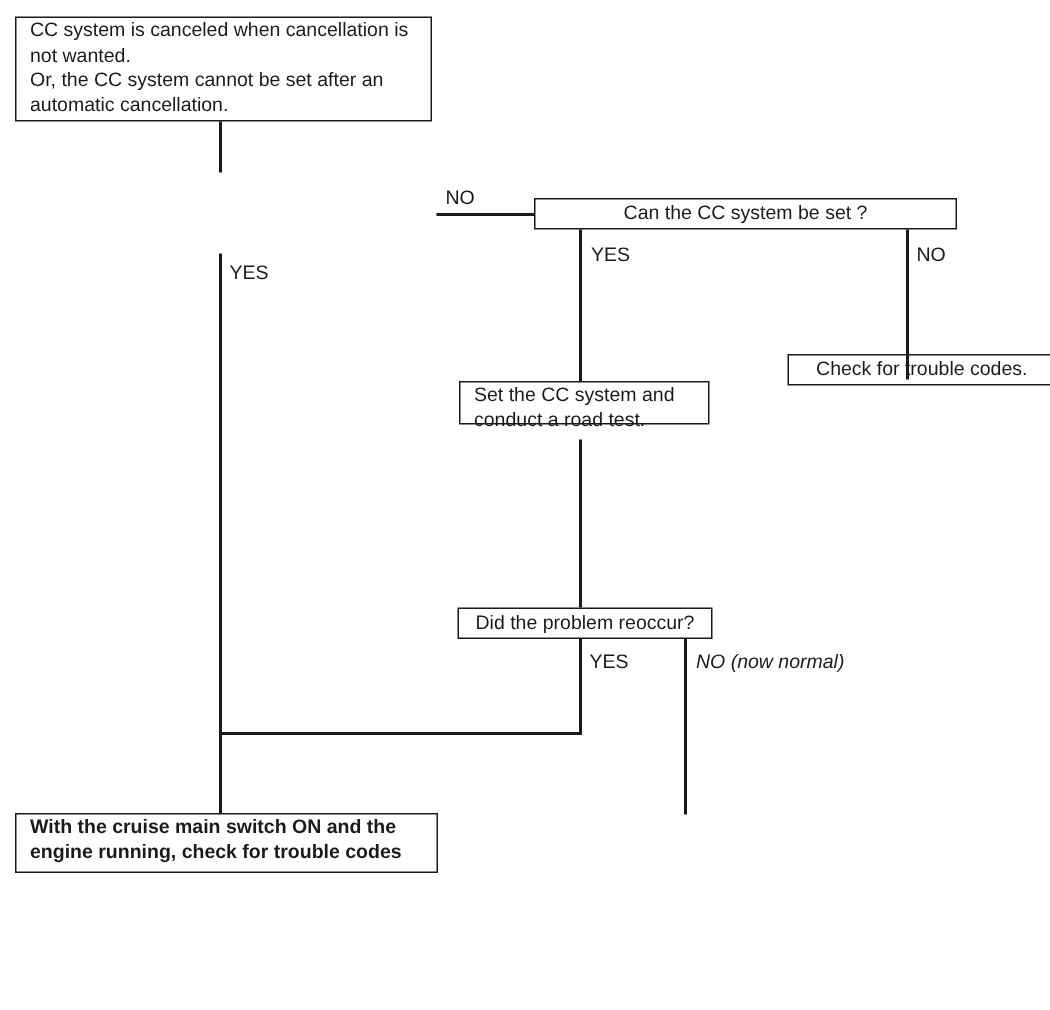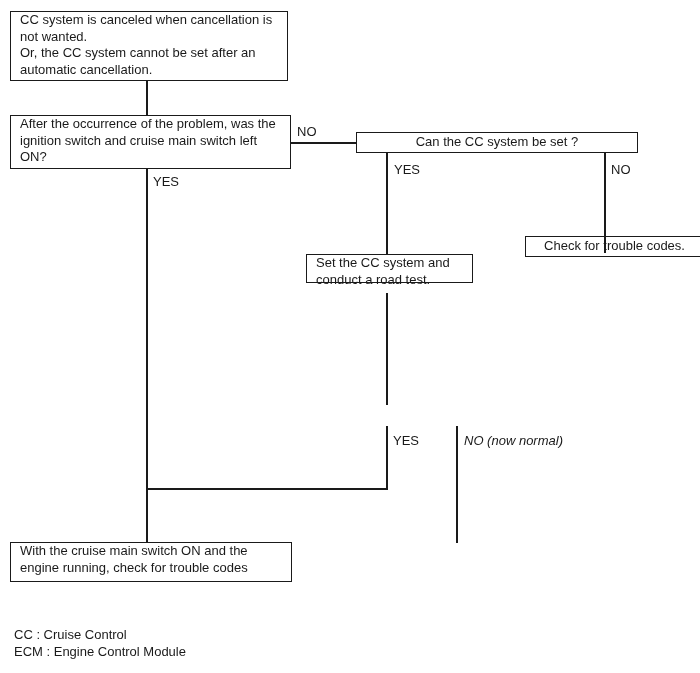--- a/index.html
+++ b/index.html
@@ -40,21 +40,21 @@
     line-height: 17px;
   }
 
   
   #boxA { left: 10px;  top: 11px;  width: 278px; height: 70px; }
   #boxB { left: 10px;  top: 115px; width: 281px; height: 54px; }
   #boxC { left: 356px; top: 132px; width: 282px; height: 21px; }
   #boxD { left: 306px; top: 254px; width: 167px; height: 29px; }
   #boxE { left: 525px; top: 236px; width: 179px; height: 21px; }
   #boxF { left: 305px; top: 405px; width: 170px; height: 21px; }
-  #boxG { left: 10px;  top: 542px; width: 282px; height: 40px; }
+  #boxG { left: 10px;  top: 542px; width: 282px; height: 40px; font-weight: bold; }
   #boxH { left: 345px; top: 543px; width: 353px; height: 72px; }
 
   
   #lnAB      { left: 146px; top: 81px;  width: 1.5px; height: 34px; }
   #lnBC      { left: 291px; top: 142px; width: 65px;  height: 1.5px; }
   #lnCD      { left: 386px; top: 153px; width: 1.5px; height: 101px; }
   #lnCE      { left: 604px; top: 153px; width: 1.5px; height: 100px; }
   #lnBG      { left: 146px; top: 169px; width: 1.5px; height: 373px; }
   #lnDF      { left: 386px; top: 293px; width: 1.5px; height: 112px; }
   #lnFmerge  { left: 386px; top: 426px; width: 1.5px; height: 64px; }
@@ -72,31 +72,29 @@
 </head>
 <body>
 
 <div class="canvas">
 
   <div class="box pad" id="boxA">CC system is canceled when cancellation is
 not wanted.
 Or, the CC system cannot be set after an
 automatic cancellation.</div>
 
-  <div class="box pad" id="boxB">After the occurrence of the problem, was the
-ignition switch and cruise main switch left
-ON?</div>
 
   <div class="box center" id="boxC">Can the CC system be set ?</div>
 
   <div class="box pad" id="boxD">Set the CC system and
 conduct a road test.</div>
 
   <div class="box center" id="boxE">Check for trouble codes.</div>
 
+  <div class="box center" id="boxF">Did the problem reoccur?</div>
 
   <div class="box pad" id="boxG">With the cruise main switch ON and the
 engine running, check for trouble codes</div>
 
 
   <div class="line" id="lnAB"></div>
   <div class="line" id="lnBC"></div>
   <div class="line" id="lnCD"></div>
   <div class="line" id="lnCE"></div>
   <div class="line" id="lnBG"></div>
@@ -105,18 +103,14 @@
   <div class="line" id="lnMergeH"></div>
   <div class="line" id="lnFH"></div>
 
   <span class="lbl" id="lblNo1">NO</span>
   <span class="lbl" id="lblYes1">YES</span>
   <span class="lbl" id="lblYes2">YES</span>
   <span class="lbl" id="lblNo2">NO</span>
   <span class="lbl" id="lblYes3">YES</span>
   <span class="lbl" id="lblNo3">NO (now normal)</span>
 
-  <div class="legend">
-    <div>CC : Cruise Control</div>
-    <div>ECM : Engine Control Module</div>
-  </div>
 
 </div>
 
 </body></html>

